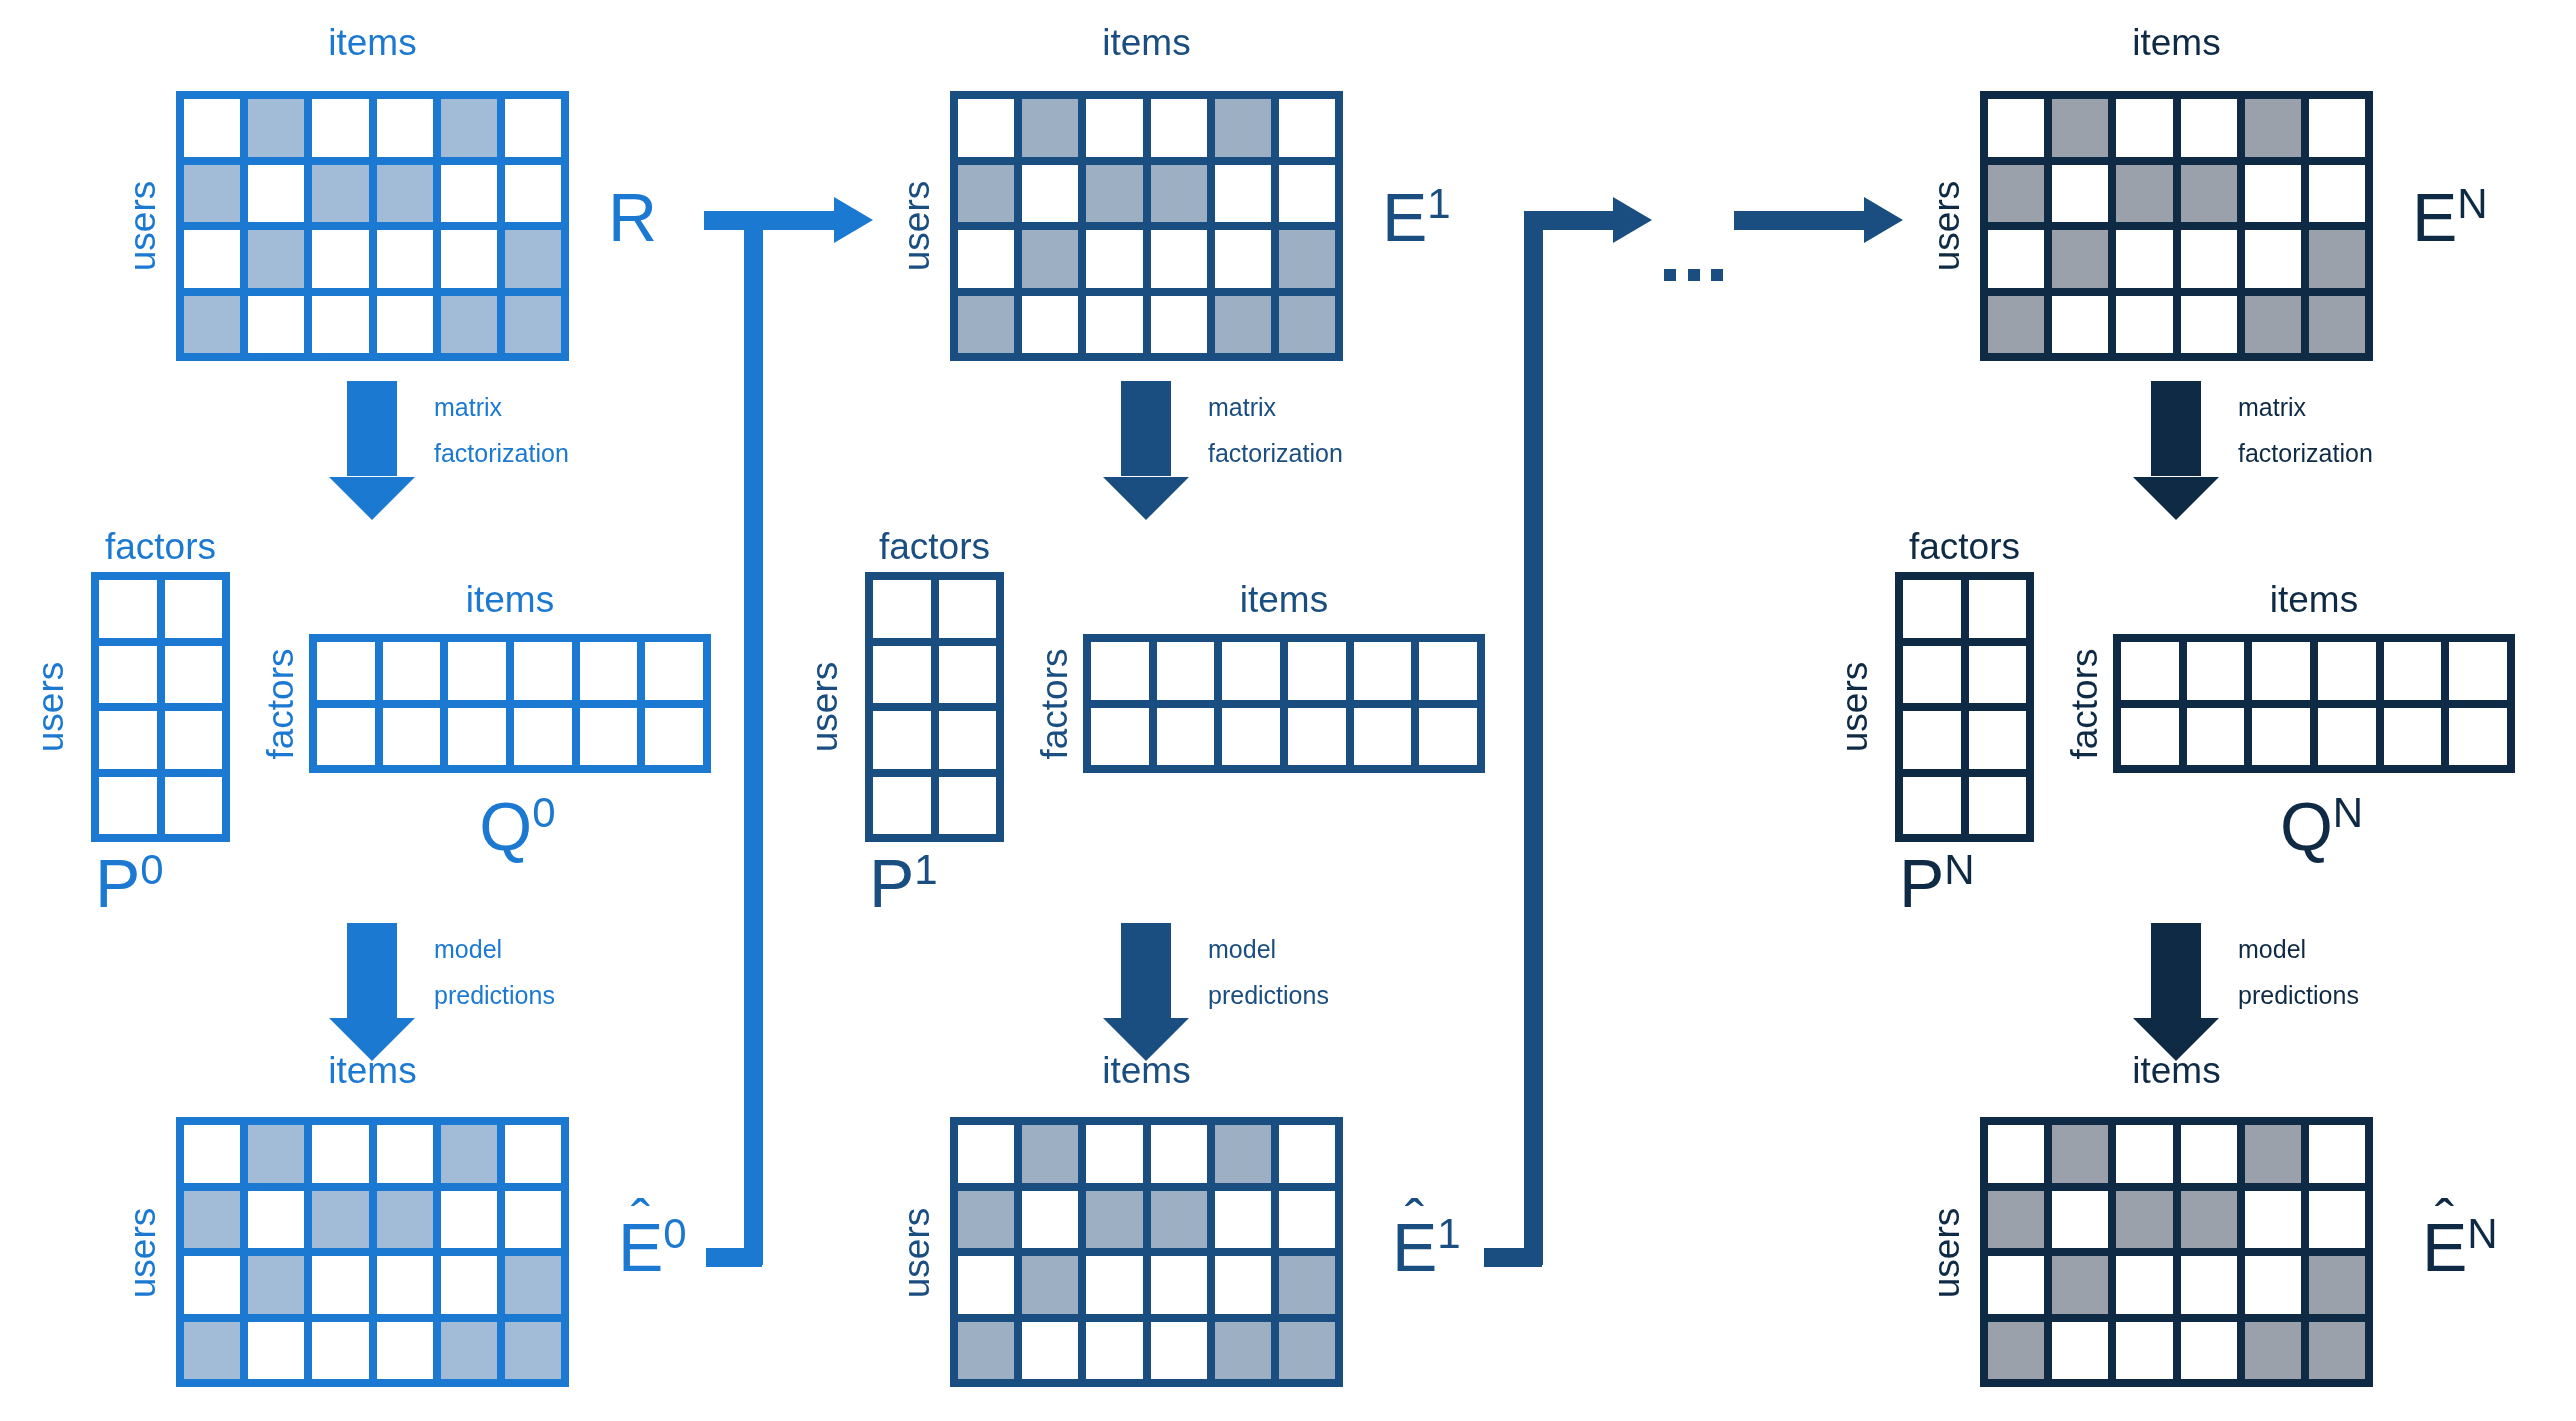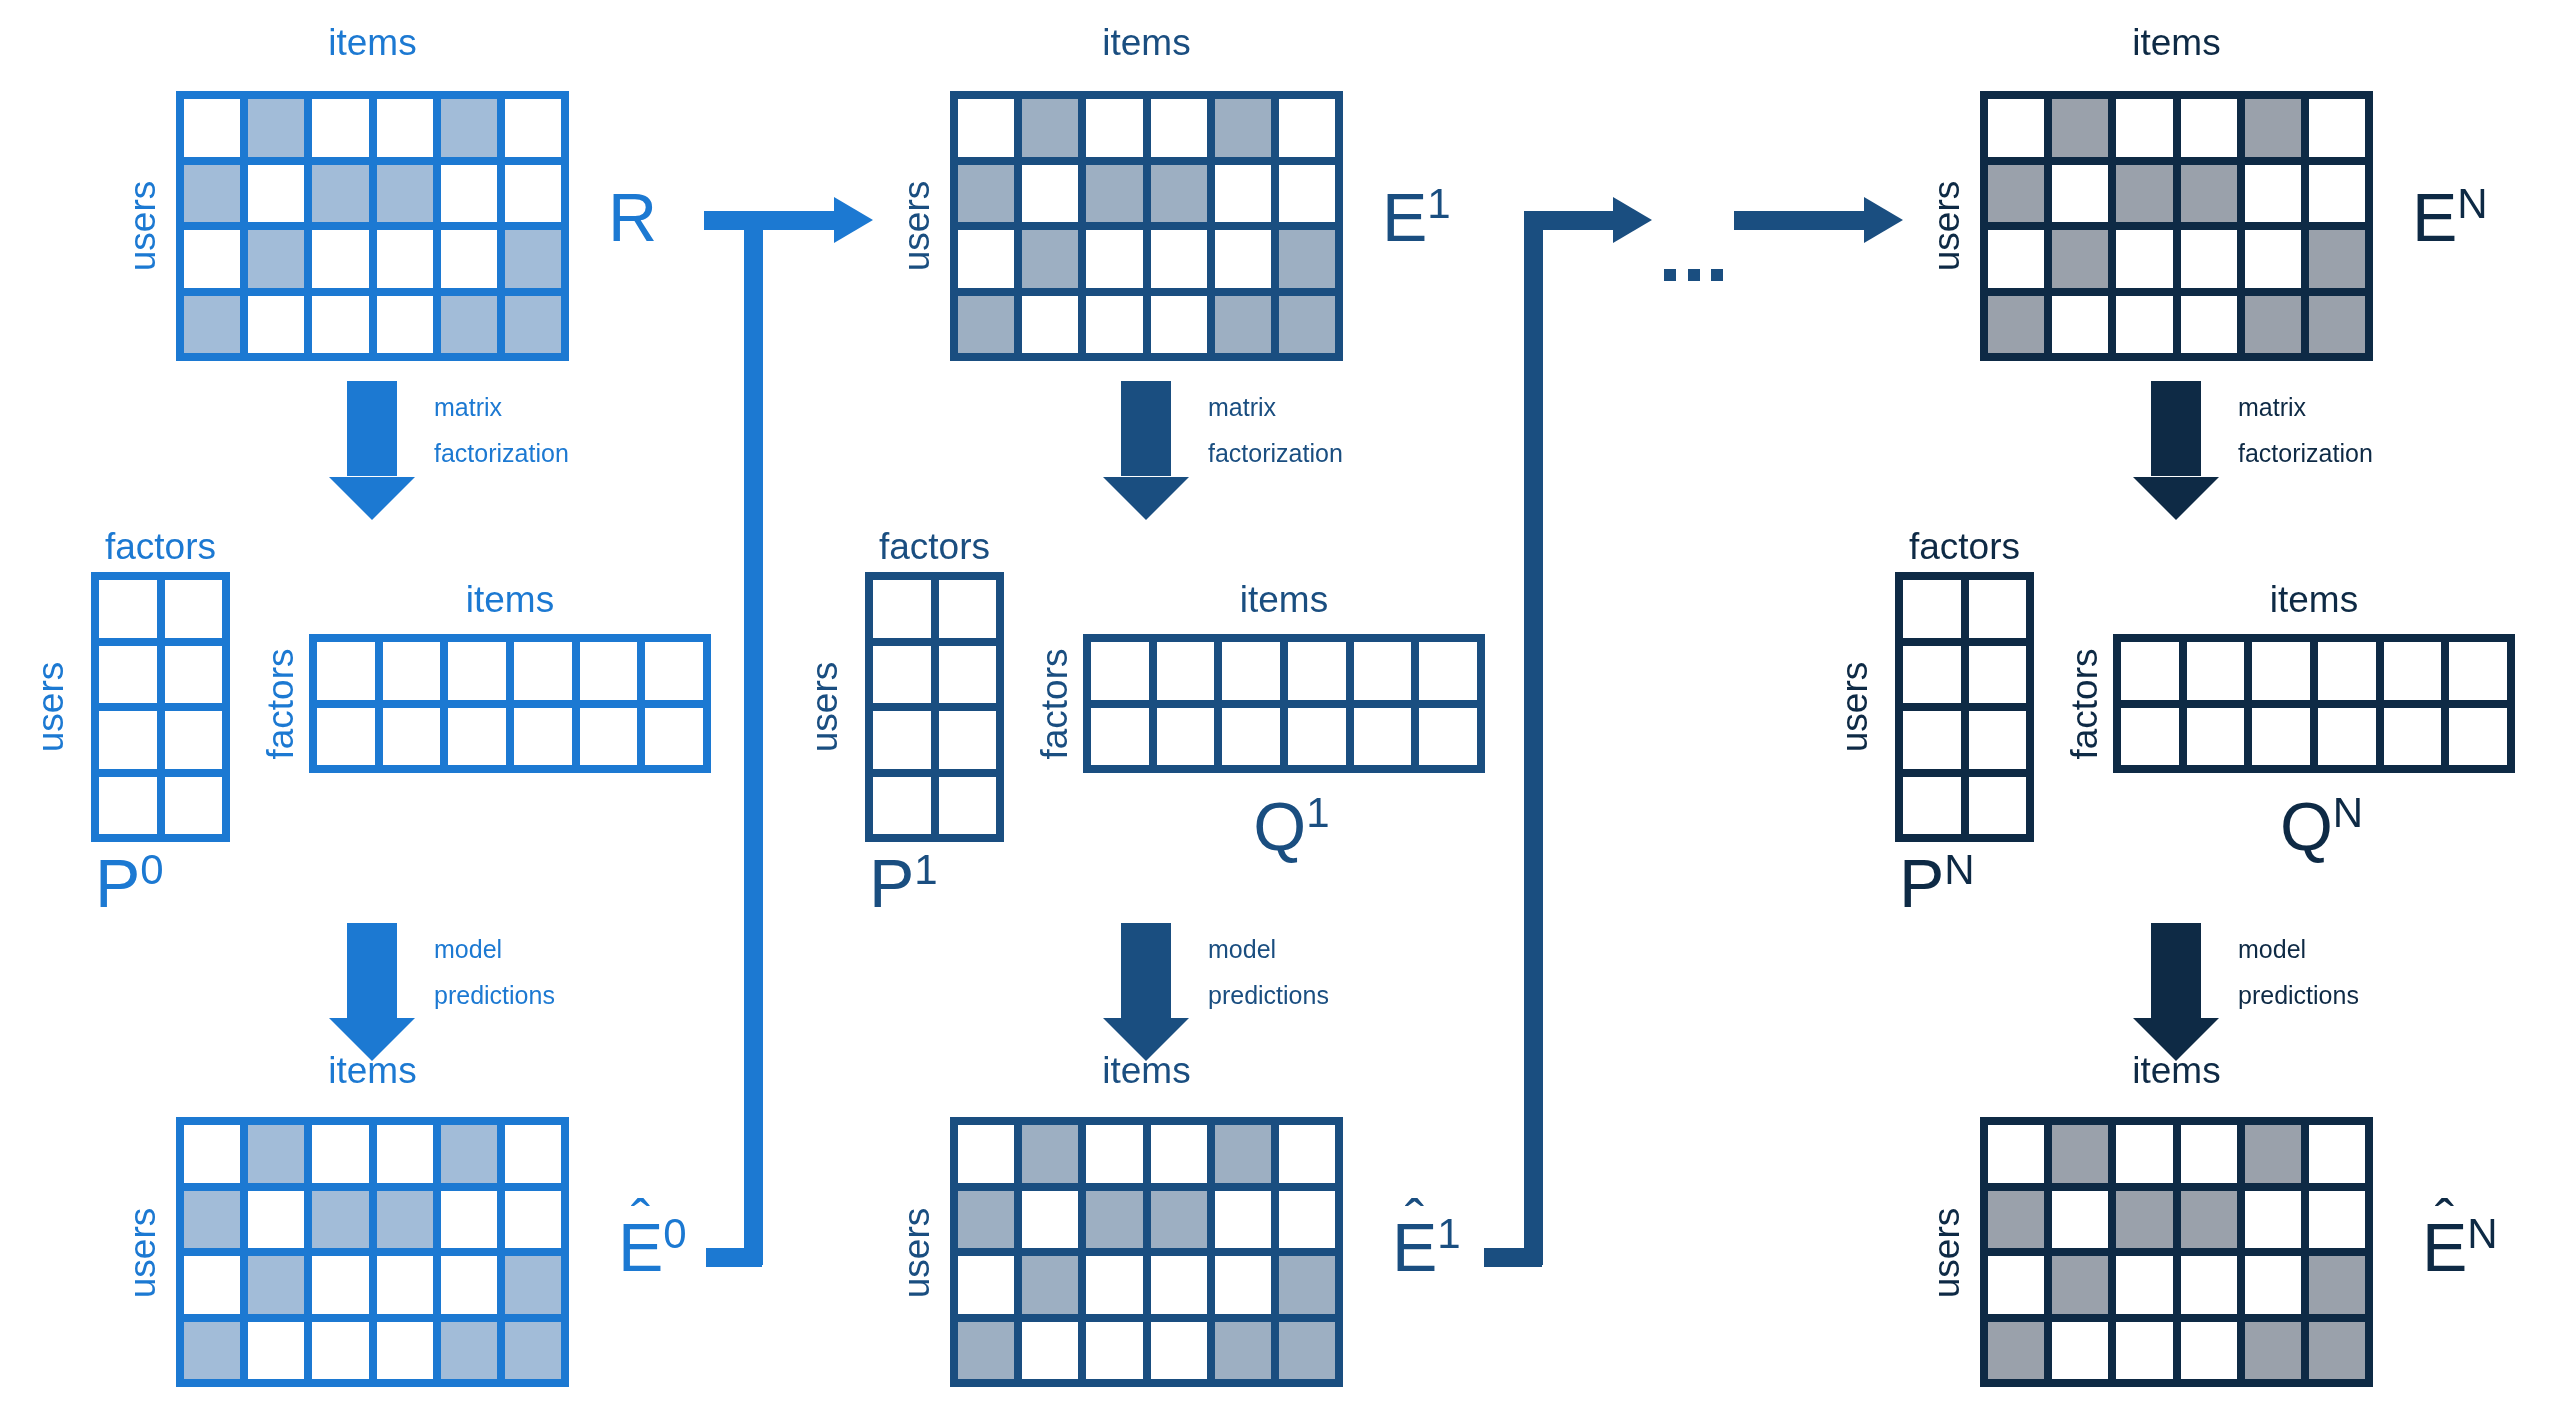--- a/index.html
+++ b/index.html
@@ -196,20 +196,23 @@
         <div class="cell"></div>
         <div class="cell"></div>
         <div class="cell"></div>
         <div class="cell"></div>
         <div class="cell"></div>
         <div class="cell"></div>
         <div class="cell"></div>
         <div class="cell"></div>
       </div>
       <div class="lbl rot factors-q">factors</div>
+      <div class="mat-label q-label">
+        <span class="glyph"><span class="base-wrap"><span>Q</span></span><span class="sup">0</span></span>
+      </div>
 
       <div class="down-arrow a2">
         <div class="shaft"></div>
         <div class="tip"></div>
       </div>
       <div class="two-line mp">
         <span>model</span>
         <span>predictions</span>
       </div>
 
@@ -314,23 +317,20 @@
         <div class="cell"></div>
         <div class="cell"></div>
         <div class="cell"></div>
         <div class="cell"></div>
         <div class="cell"></div>
         <div class="cell"></div>
         <div class="cell"></div>
         <div class="cell"></div>
       </div>
       <div class="lbl rot factors-q">factors</div>
-      <div class="mat-label q-label">
-        <span class="glyph"><span class="base-wrap"><span>Q</span></span><span class="sup">1</span></span>
-      </div>
 
       <div class="down-arrow a2">
         <div class="shaft"></div>
         <div class="tip"></div>
       </div>
       <div class="two-line mp">
         <span>model</span>
         <span>predictions</span>
       </div>
 

